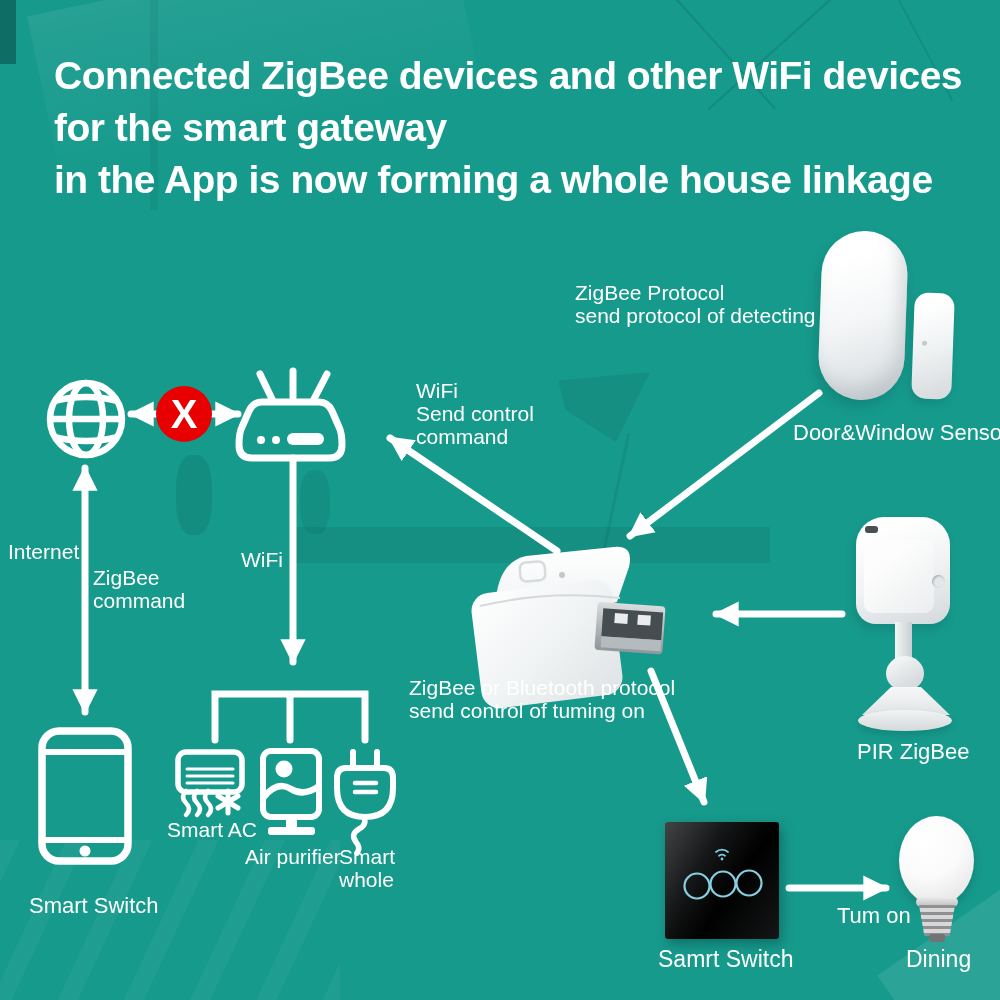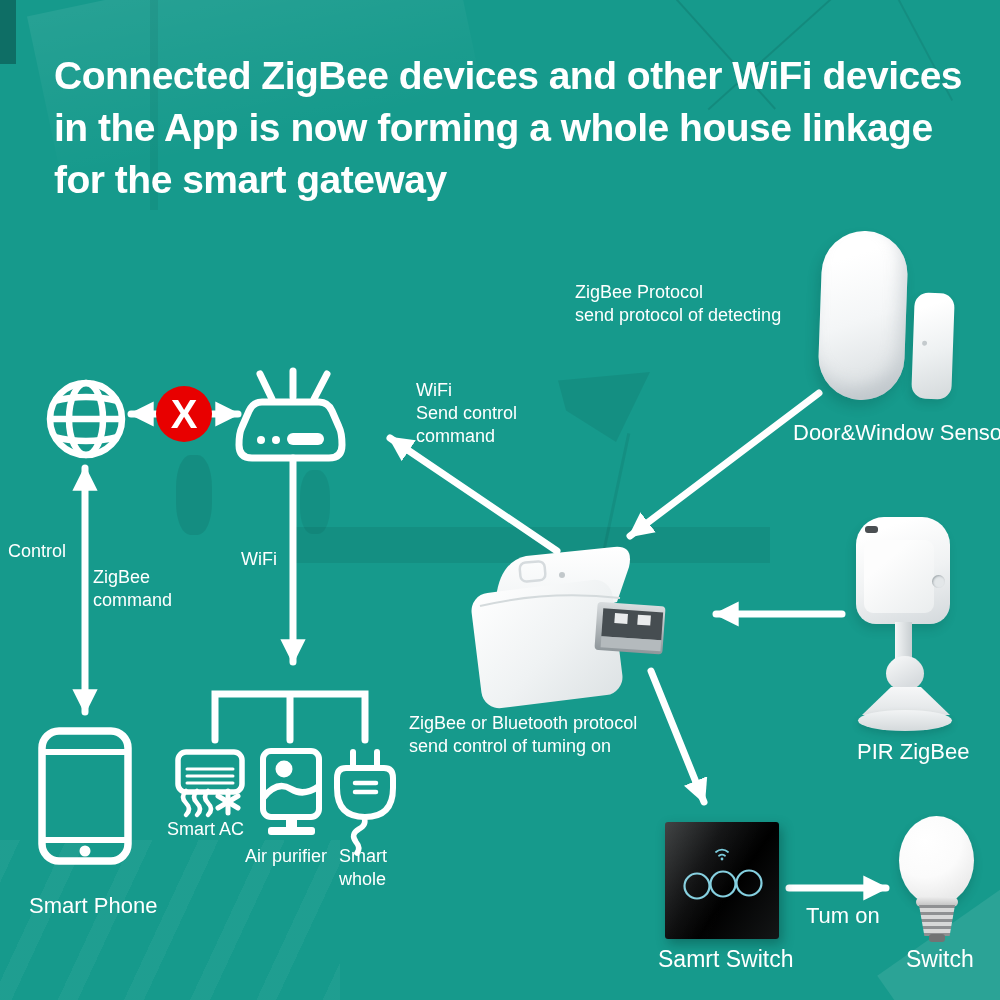--- a/index.html
+++ b/index.html
@@ -10,21 +10,21 @@
     -webkit-font-smoothing:antialiased;
   }
   .deco{position:absolute;pointer-events:none;}
   
   .title{
     position:absolute;left:38px;top:50px;color:#fff;
     font-size:39px;font-weight:700;line-height:52px;letter-spacing:-0.5px;
     white-space:nowrap;
     margin-left:16px;
   }
-  .lbl{position:absolute;color:#fff;font-size:18px;line-height:23px;white-space:nowrap;}
+  .lbl{position:absolute;color:#fff;font-size:21px;line-height:23px;white-space:nowrap;}
   .lbl.big{font-size:22px;}
   .lbl.xbig{font-size:23px;}
   
   .overlay{position:absolute;left:0;top:0;}
   
   .door-main{
     position:absolute;left:820px;top:231px;width:86px;height:169px;border-radius:43px;
     background:linear-gradient(160deg,#ffffff 18%,#f4f6f7 52%,#e0e4e6 82%,#ccd1d4 100%);
     box-shadow:-3px 7px 12px rgba(0,55,50,.18), inset -7px -13px 16px rgba(170,180,186,.45);
     transform:rotate(2deg);
@@ -100,22 +100,22 @@
   <div class="deco" style="left:290px;top:527px;width:480px;height:36px;background:rgba(0,0,0,.07);"></div>
   <div class="deco" style="left:558px;top:372px;width:100px;height:70px;clip-path:polygon(0 12%,92% 0,58% 100%,8% 55%);background:rgba(0,0,0,.07);"></div>
   <div class="deco" style="left:614px;top:432px;width:3px;height:128px;transform:rotate(12deg);background:rgba(0,0,0,.07);"></div>
   <div class="deco" style="left:176px;top:455px;width:36px;height:80px;border-radius:40%;background:rgba(0,0,0,.08);"></div>
   <div class="deco" style="left:300px;top:470px;width:30px;height:64px;border-radius:40%;background:rgba(0,0,0,.06);"></div>
   <div class="deco" style="left:0;top:840px;width:340px;height:160px;background:repeating-linear-gradient(115deg,rgba(255,255,255,.04) 0 18px,rgba(255,255,255,0) 18px 60px);"></div>
   <div class="deco" style="left:900px;top:918px;width:160px;height:130px;transform:rotate(-35deg);background:rgba(255,255,255,.09);"></div>
 
   <div class="title">
     <div>Connected ZigBee devices and other WiFi devices</div>
+    <div>for the smart gateway</div>
     <div>in the App is now forming a whole house linkage</div>
-    <div>for the smart gateway</div>
   </div>
 
   <svg class="overlay" width="1000" height="1000" viewBox="0 0 1000 1000">
     <defs>
       <marker id="ah" viewBox="0 0 6 6" refX="5.4" refY="3" markerWidth="3.6" markerHeight="3.6" orient="auto-start-reverse">
         <path d="M0,0 L6,3 L0,6 Z" fill="#ffffff"></path>
       </marker>
     </defs>
 
     <g stroke="#ffffff" stroke-width="7" fill="none" stroke-linecap="round">
@@ -268,35 +268,35 @@
   <div class="lbl" style="left:575px;top:281px;">
     <div>ZigBee Protocol</div>
     <div>send protocol of detecting</div>
   </div>
   <div class="lbl big" style="left:793px;top:421px;">Door&amp;Window Sensor</div>
   <div class="lbl" style="left:416px;top:379px;">
     <div>WiFi</div>
     <div>Send control</div>
     <div>command</div>
   </div>
-  <div class="lbl" style="left:8px;top:540px;">Control</div>
+  <div class="lbl" style="left:8px;top:540px;">Internet</div>
   <div class="lbl" style="left:93px;top:566px;">
     <div>ZigBee</div>
     <div>command</div>
   </div>
   <div class="lbl" style="left:241px;top:548px;">WiFi</div>
-  <div class="lbl" style="left:409px;top:712px;">
+  <div class="lbl" style="left:409px;top:676px;">
     <div>ZigBee or Bluetooth protocol</div>
     <div>send control of tuming on</div>
   </div>
   <div class="lbl" style="left:167px;top:818px;">Smart AC</div>
   <div class="lbl" style="left:245px;top:845px;">Air purifier</div>
   <div class="lbl" style="left:339px;top:845px;">
     <div>Smart</div>
     <div>whole</div>
   </div>
-  <div class="lbl big" style="left:29px;top:894px;">Smart Phone</div>
+  <div class="lbl big" style="left:29px;top:894px;">Smart Switch</div>
   <div class="lbl big" style="left:857px;top:740px;">PIR ZigBee</div>
   <div class="lbl xbig" style="left:658px;top:948px;text-align:right;">Samrt Switch</div>
-  <div class="lbl big" style="left:806px;top:904px;">Tum on</div>
-  <div class="lbl xbig" style="left:906px;top:948px;">Switch</div>
+  <div class="lbl big" style="left:837px;top:904px;">Tum on</div>
+  <div class="lbl xbig" style="left:906px;top:948px;">Dining</div>
 
 </div>
 
 </body></html>

